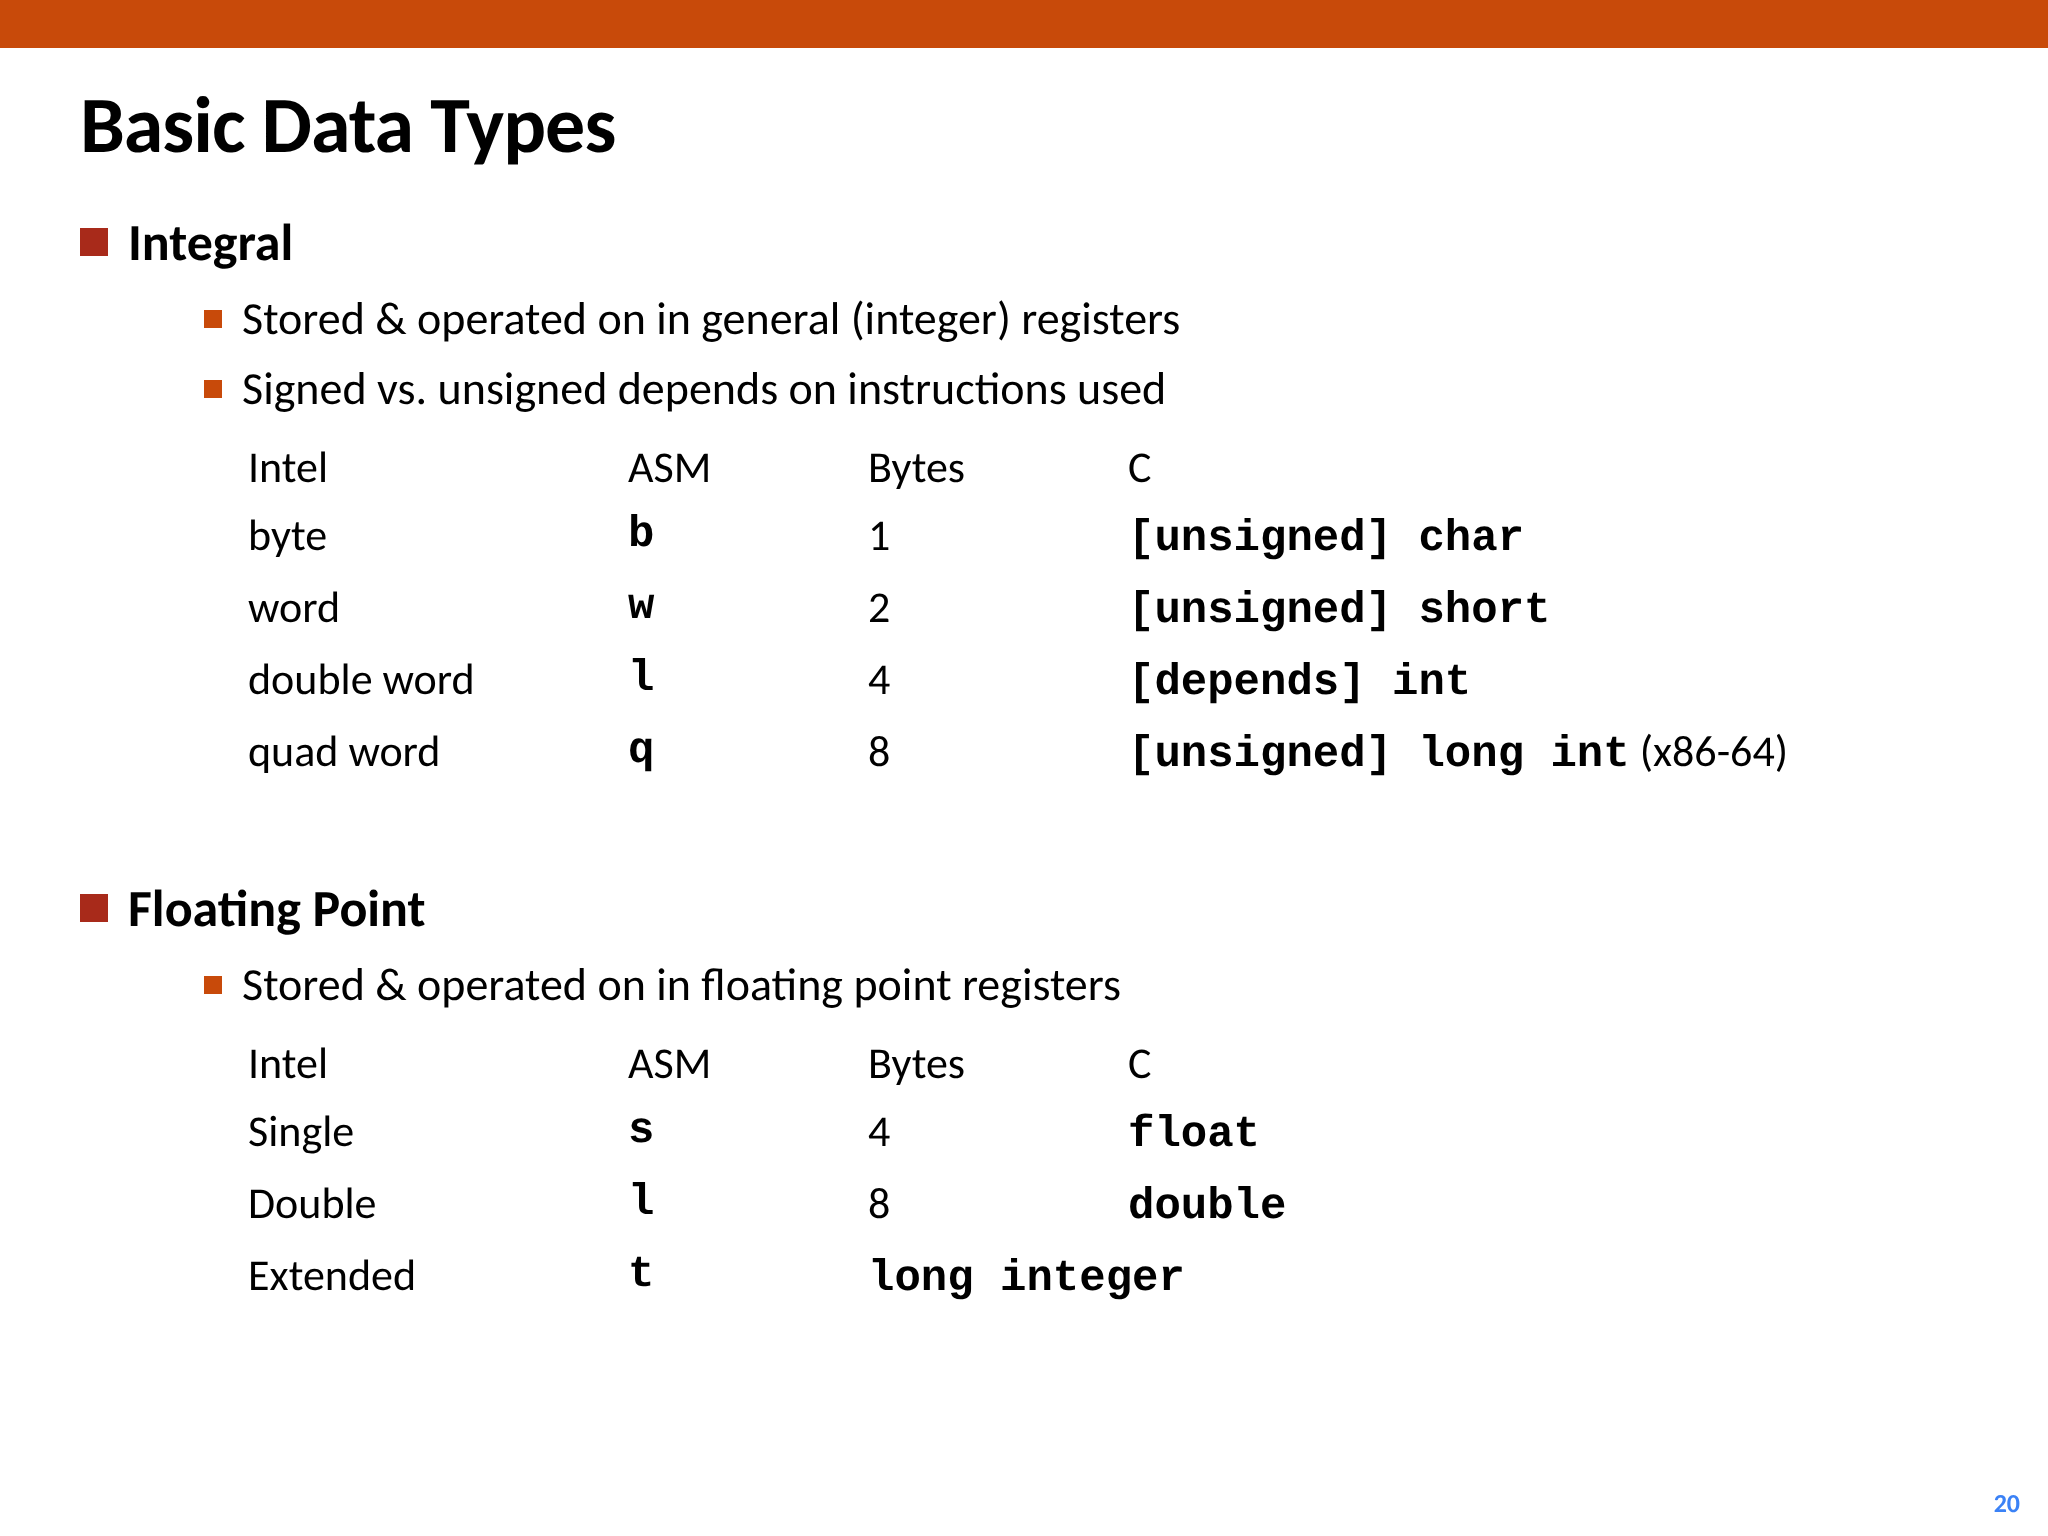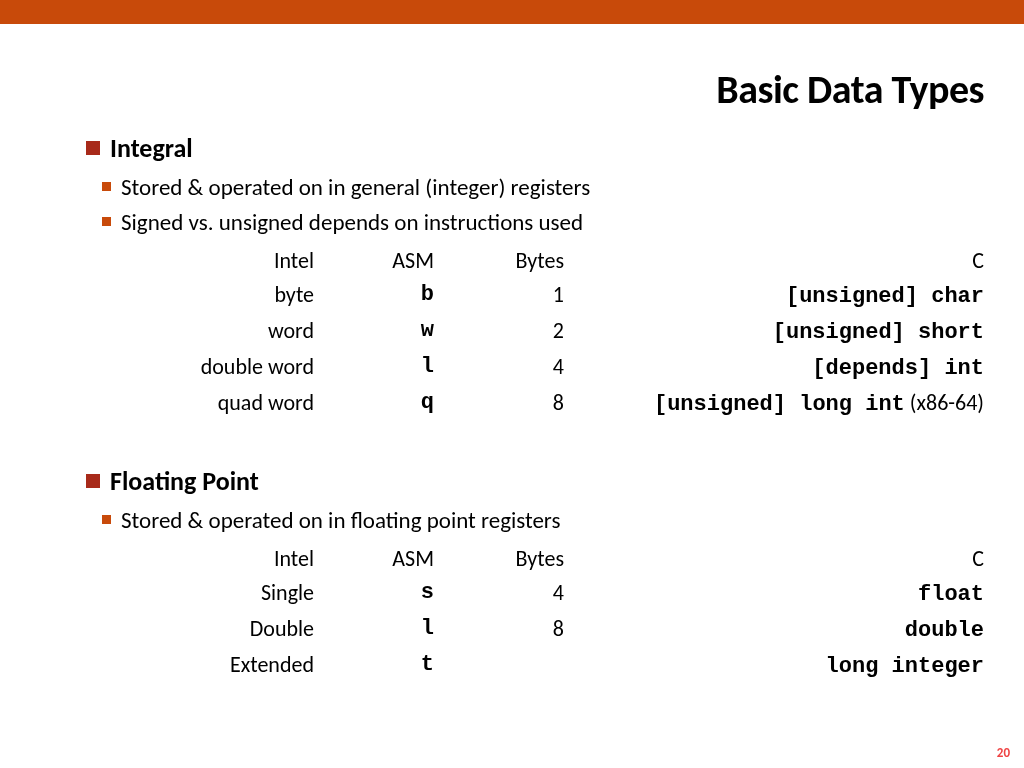--- a/index.html
+++ b/index.html
@@ -11,39 +11,37 @@
     color: #000;
     position: relative;
     overflow: hidden;
   }
   .top-bar {
     width: 100%;
     height: 24px;
     background: #c84a0a;
   }
   .content {
-    padding: 41px 40px 0 40px;
-    text-align: right;
+    padding: 14px 40px 0 40px;
   }
   .slide-title {
     font-size: 40px;
     font-weight: 700;
     color: #000;
     margin-bottom: 18px;
     letter-spacing: -0.5px;
   }
   .section {
     margin-bottom: 42px;
   }
   .section-head {
     display: flex;
     align-items: center;
     gap: 10px;
     margin-bottom: 8px;
-    margin-left: 46px;
   }
   .sq-bullet {
     width: 14px;
     height: 14px;
     background: #a82a1a;
     flex: 0 0 auto;
   }
   .section-title {
     font-size: 26px;
     font-weight: 700;
@@ -84,21 +82,21 @@
   .th { font-weight: 400; }
   .mono { font-family: "Courier New", monospace; }
   .bold { font-weight: 700; }
   .note { font-family: Calibri, Arial, sans-serif; font-weight: 400; }
   .page-num {
     position: absolute;
     right: 14px;
     bottom: 8px;
     font-size: 13px;
     font-weight: 700;
-    color: #ef4444;
+    color: #3b82f6;
   }
 </style>
 </head>
 <body>
 
 <div class="top-bar"></div>
 
 <div class="content">
   <h1 class="slide-title">Basic Data Types</h1>
 

